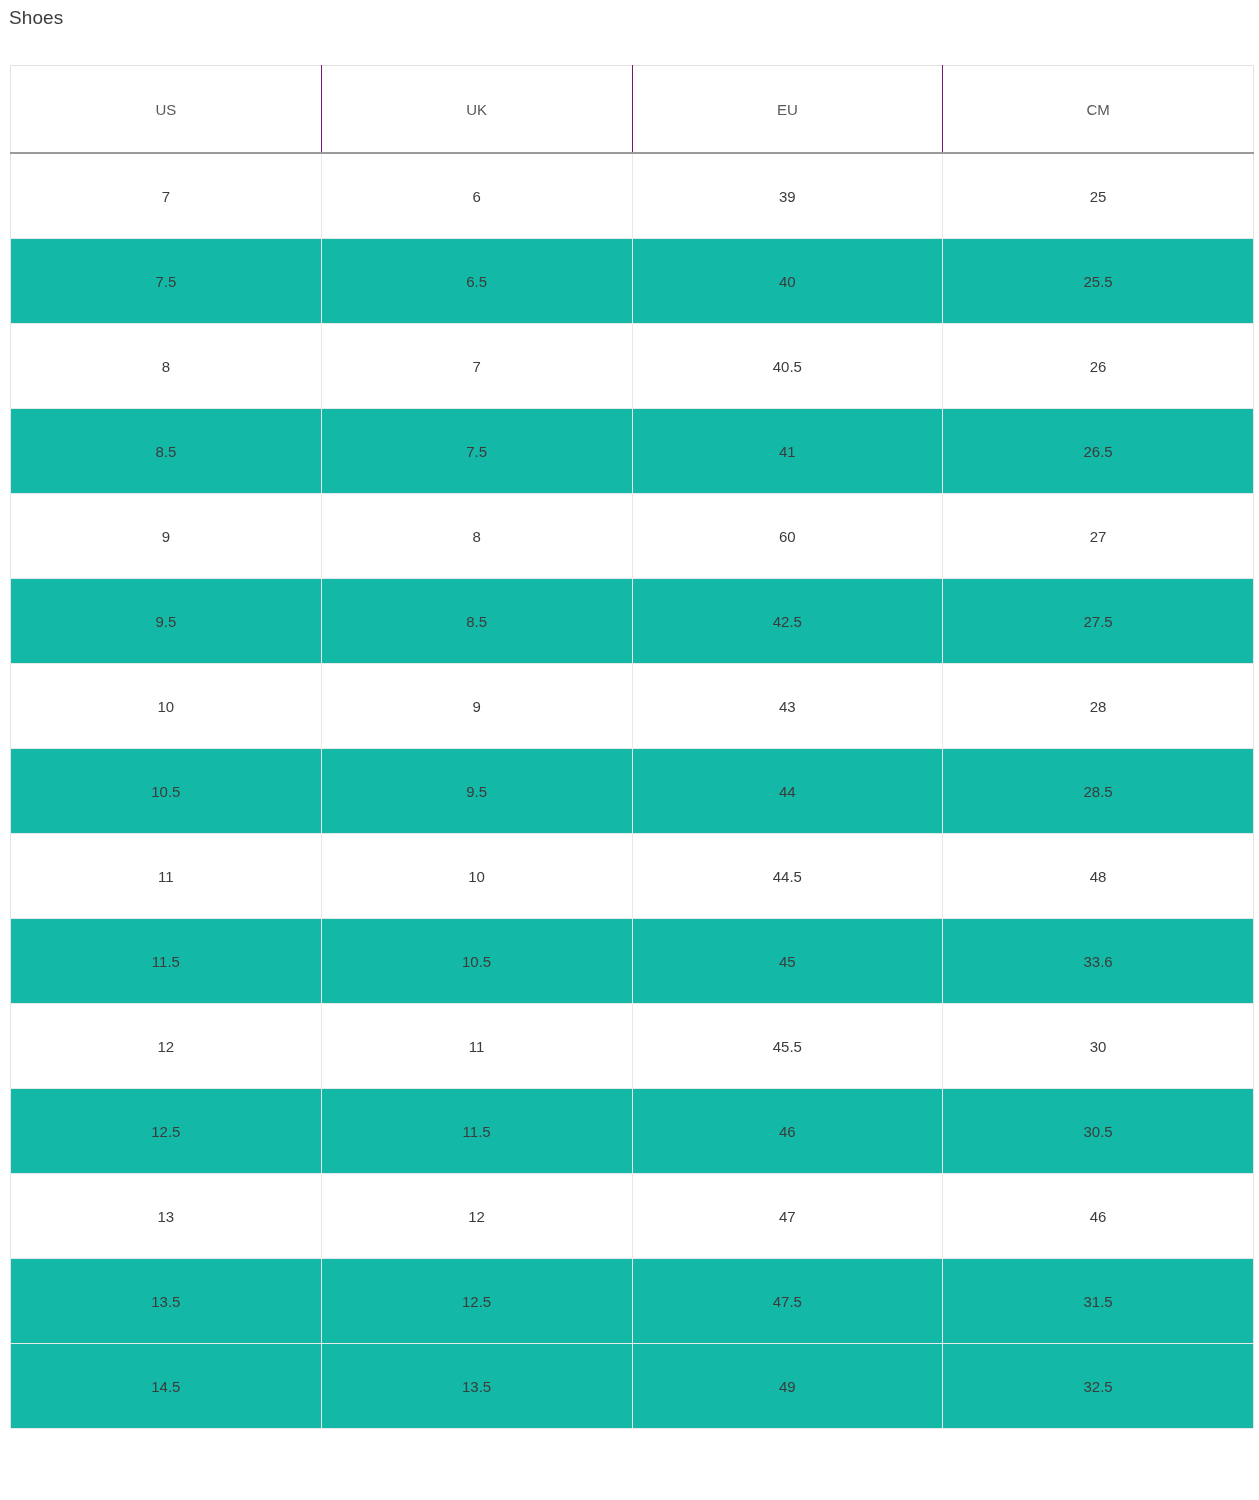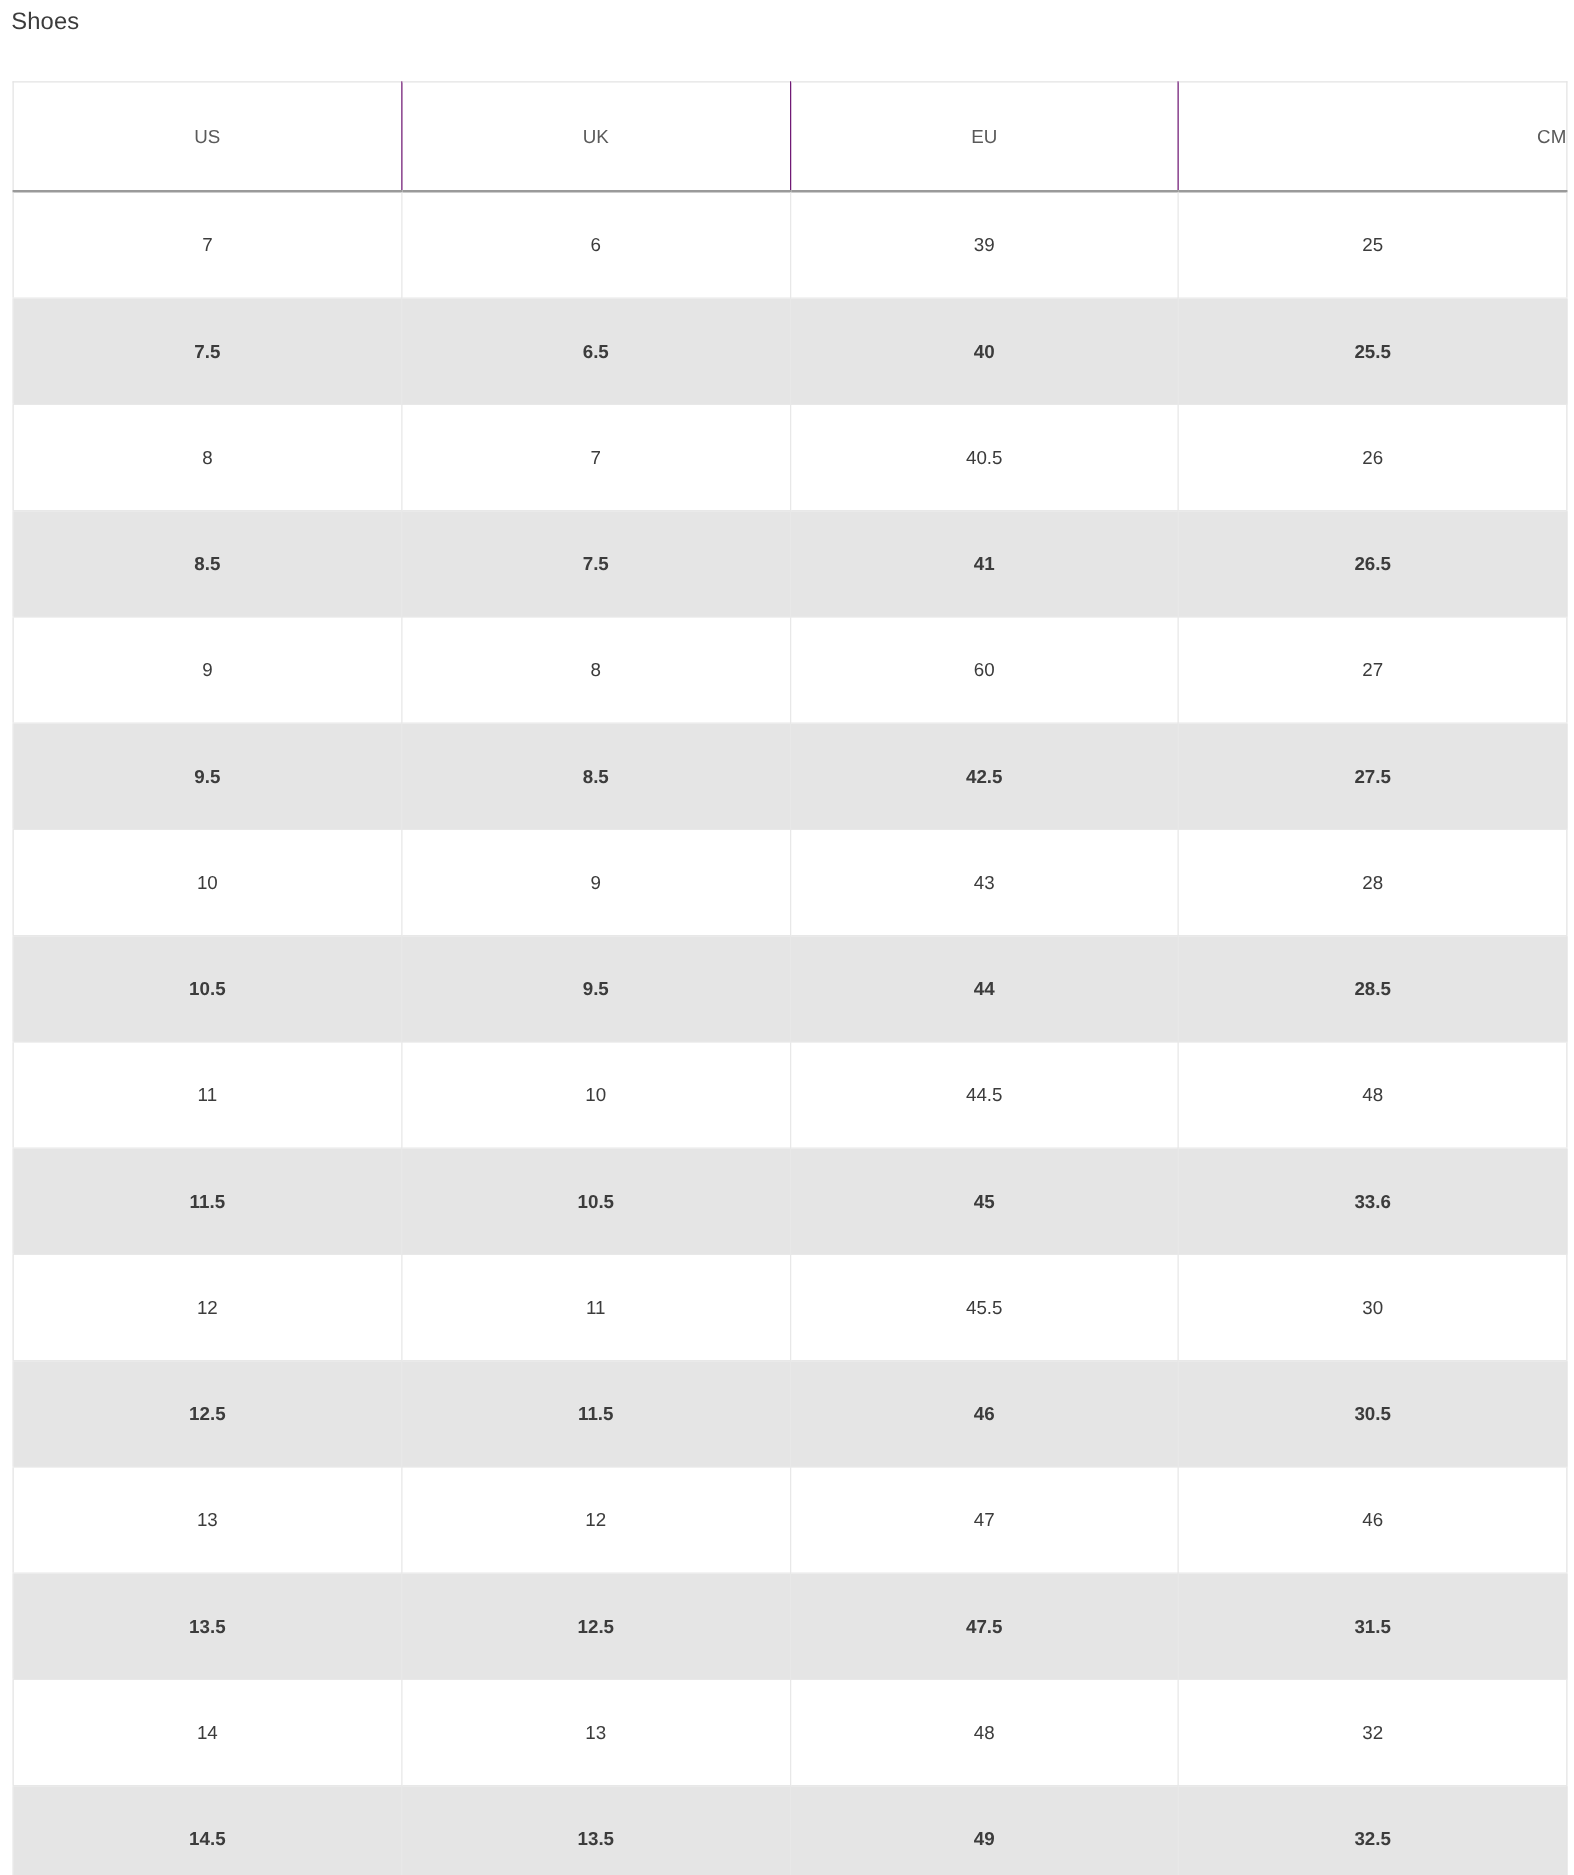--- a/index.html
+++ b/index.html
@@ -58,41 +58,40 @@
     font-size: 15px;
     font-weight: 400;
     color: #5a5a5a;
     text-align: center;
     vertical-align: middle;
     border-right: 1px solid #701a75;
     border-bottom: 2px solid #9a9a9a;
     background: #ffffff;
     padding: 0;
   }
-  table.size-table thead th:last-child { border-right: none; text-align: right; }
+  table.size-table thead th:last-child { border-right: none; }
 
   table.size-table tbody td {
     height: 84px;
     font-size: 15px;
     font-weight: 400;
     color: #3c3c3c;
     text-align: center;
     vertical-align: middle;
     border-right: 1px solid #e8e8e8;
     border-bottom: 1px solid #e8e8e8;
     padding: 0;
   }
   table.size-table tbody td:last-child { border-right: none; }
 
   table.size-table tbody tr.row-odd td {
     background: #ffffff;
   }
   table.size-table tbody tr.row-even td {
-    background: #e5e5e5;
-    font-weight: bold;
+    background: #14b8a6;
   }
   table.size-table tbody tr:last-child td {
     border-bottom: 1px solid #e8e8e8;
   }
 </style>
 </head>
 <body>
 
 <div class="page">
 
@@ -192,26 +191,20 @@
             <td>12</td>
             <td>47</td>
             <td>46</td>
           </tr>
           <tr class="row-even">
             <td>13.5</td>
             <td>12.5</td>
             <td>47.5</td>
             <td>31.5</td>
           </tr>
-          <tr class="row-odd">
-            <td>14</td>
-            <td>13</td>
-            <td>48</td>
-            <td>32</td>
-          </tr>
           <tr class="row-even">
             <td>14.5</td>
             <td>13.5</td>
             <td>49</td>
             <td>32.5</td>
           </tr>
         </tbody>
     </table>
   </div>
 

